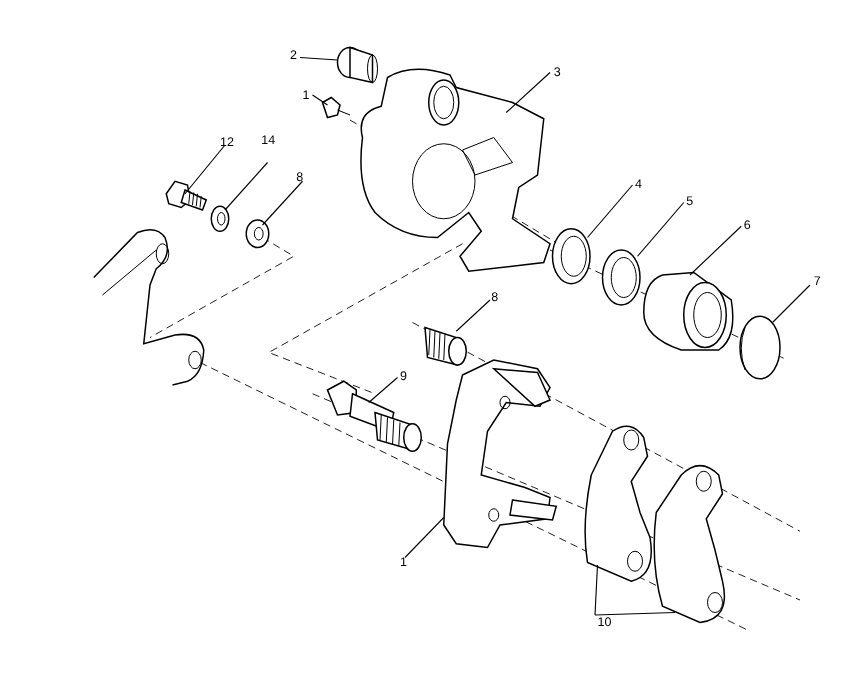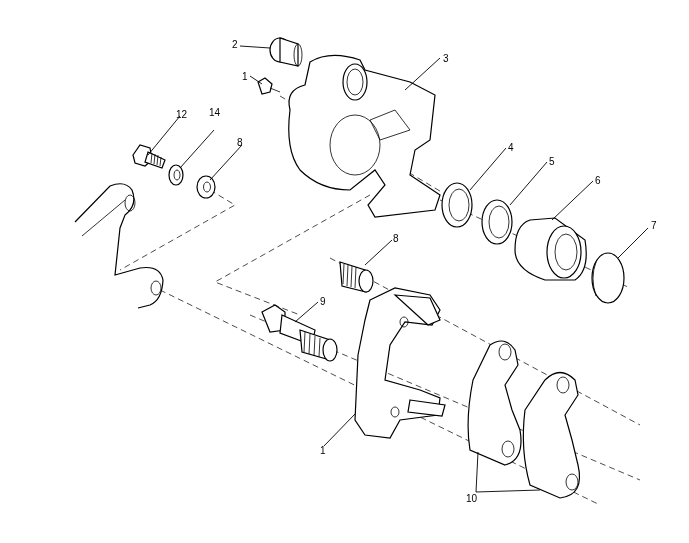--- a/index.html
+++ b/index.html
@@ -145,18 +145,18 @@
 
   <span class="lbl" style="left:242px;top:72px;">1</span>
   <span class="lbl" style="left:232px;top:40px;">2</span>
   <span class="lbl" style="left:443px;top:54px;">3</span>
   <span class="lbl" style="left:508px;top:143px;">4</span>
   <span class="lbl" style="left:549px;top:157px;">5</span>
   <span class="lbl" style="left:595px;top:176px;">6</span>
   <span class="lbl" style="left:651px;top:221px;">7</span>
   <span class="lbl" style="left:393px;top:234px;">8</span>
   <span class="lbl" style="left:320px;top:297px;">9</span>
-  <span class="lbl" style="left:466px;top:494px;text-align:center;">10</span>
+  <span class="lbl" style="left:478px;top:494px;text-align:center;">10</span>
   <span class="lbl" style="left:320px;top:446px;">1</span>
   <span class="lbl" style="left:176px;top:110px;">12</span>
   <span class="lbl" style="left:237px;top:138px;">8</span>
   <span class="lbl" style="left:209px;top:108px;">14</span>
 </div>
 
 </body></html>

